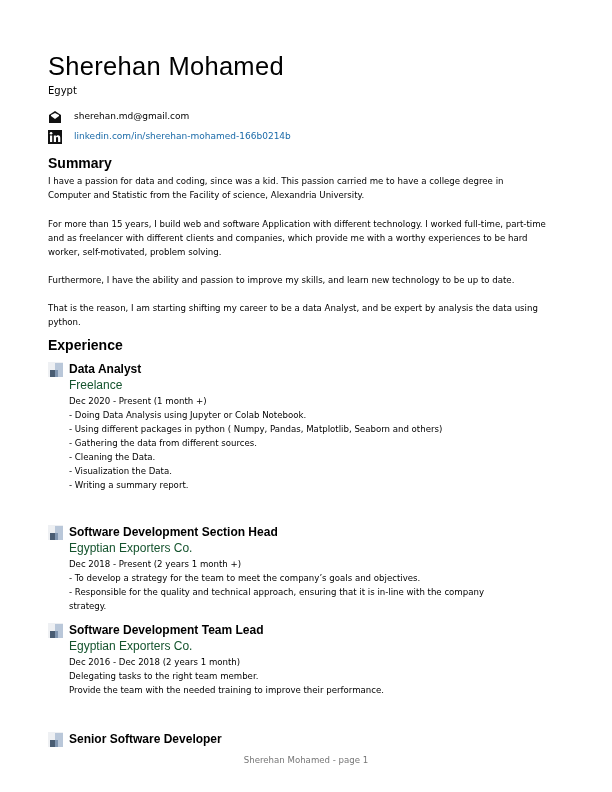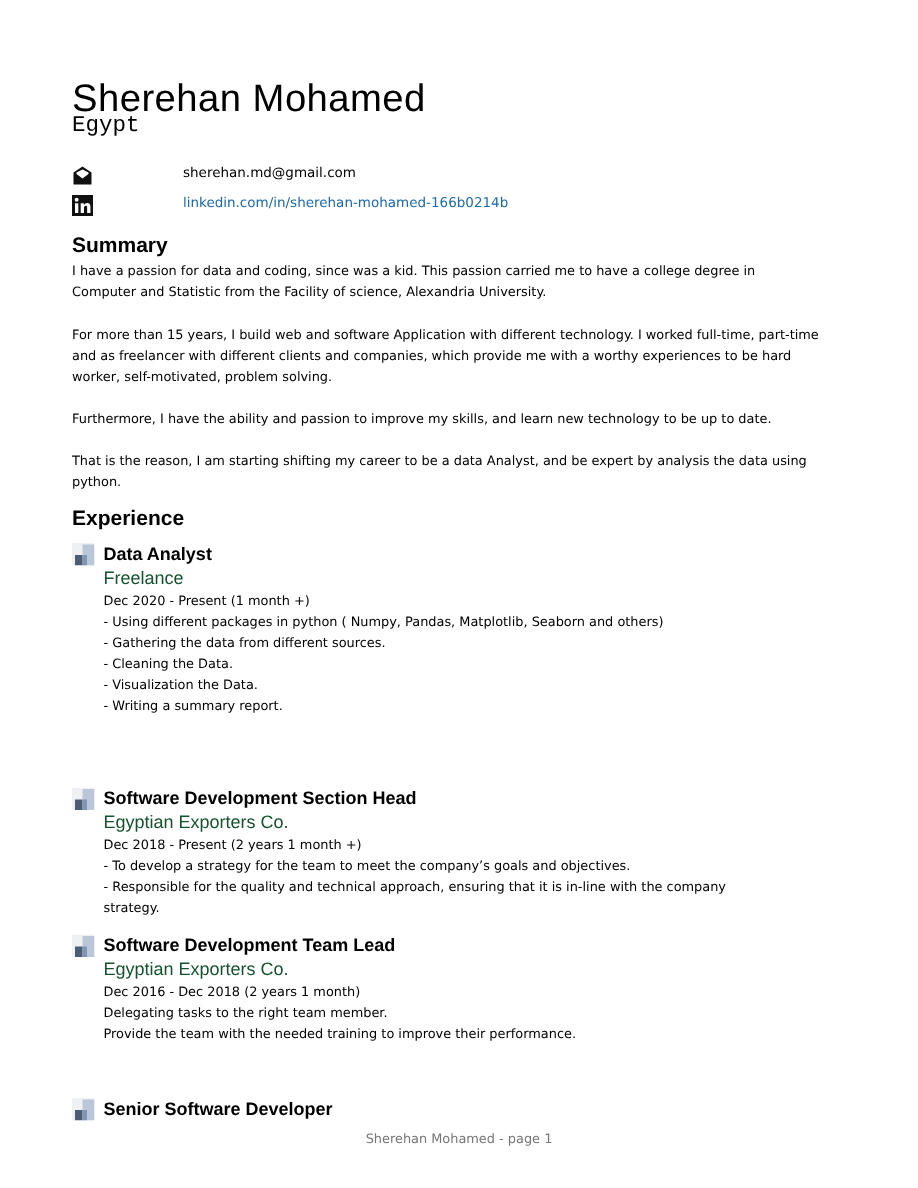--- a/index.html
+++ b/index.html
@@ -1,20 +1,20 @@
 <!DOCTYPE html>
 <html><head>
   <meta charset="utf-8">
   <style>
     html, body { margin: 0; padding: 0; background: #ffffff; }
     body { width: 612px; height: 792px; position: relative; overflow: hidden; font-family: "DejaVu Sans", "Liberation Sans", sans-serif; color: #000; }
     .page { position: absolute; left: 0; top: 0; width: 612px; height: 572px; }
     .name { position: absolute; left: 48px; top: 52px; font-family: "Liberation Sans", sans-serif; font-size: 25.5px; font-weight: normal; letter-spacing: 0.3px; white-space: nowrap; }
-    .location { position: absolute; left: 48px; top: 75px; font-size: 15px; font-family: Liberation Mono, monospace; }
-    .contact { position: absolute; left: 48px; height: 14px; display: flex; align-items: center; gap: 48px; }
+    .location { position: absolute; left: 48px; top: 85px; font-size: 10px; }
+    .contact { position: absolute; left: 48px; height: 14px; display: flex; align-items: center; }
     .contact .ic { width: 14px; height: 14px; display: inline-block; margin-right: 12px; }
     .contact .txt { font-size: 9px; }
     .contact .link { color: #1a6aa8; text-decoration: none; }
     .h2 { position: absolute; left: 48px; font-family: "Liberation Sans", sans-serif; font-weight: bold; font-size: 14px; }
     .para { position: absolute; left: 48px; width: 516px; font-size: 8.6px; line-height: 14px; white-space: pre-wrap; }
     .job { position: absolute; left: 48px; width: 520px; }
     .job .head { display: flex; align-items: center; height: 16px; }
     .job .jic { width: 15px; height: 15px; margin-right: 6px; position: relative; flex: none; }
     .job .title { font-family: "Liberation Sans", sans-serif; font-weight: bold; font-size: 12px; white-space: nowrap; }
     .job .body { margin-left: 21px; }
@@ -72,20 +72,21 @@
             <rect x="7" y="1" width="8" height="14" fill="#b9c7d9"></rect>
             <rect x="2" y="8" width="5" height="7" fill="#4a5d73"></rect>
             <rect x="7" y="8" width="3" height="7" fill="#7f95b0"></rect>
           </svg>
       </span>
       <span class="title">Data Analyst</span>
     </div>
     <div class="body">
       <div class="company">Freelance</div>
       <div class="line">Dec 2020 - Present (1  month +)</div>
+      <div class="line">- Doing Data Analysis using Jupyter or Colab Notebook.</div>
       <div class="line">- Using different packages in python ( Numpy, Pandas, Matplotlib, Seaborn and others)</div>
       <div class="line">- Gathering the data from different sources.</div>
       <div class="line">- Cleaning the Data.</div>
       <div class="line">- Visualization the Data.</div>
       <div class="line">- Writing a summary report.</div>
     </div>
   </div>
 
   <div class="job" style="top:512px;margin-top:12px;">
     <div class="head">

